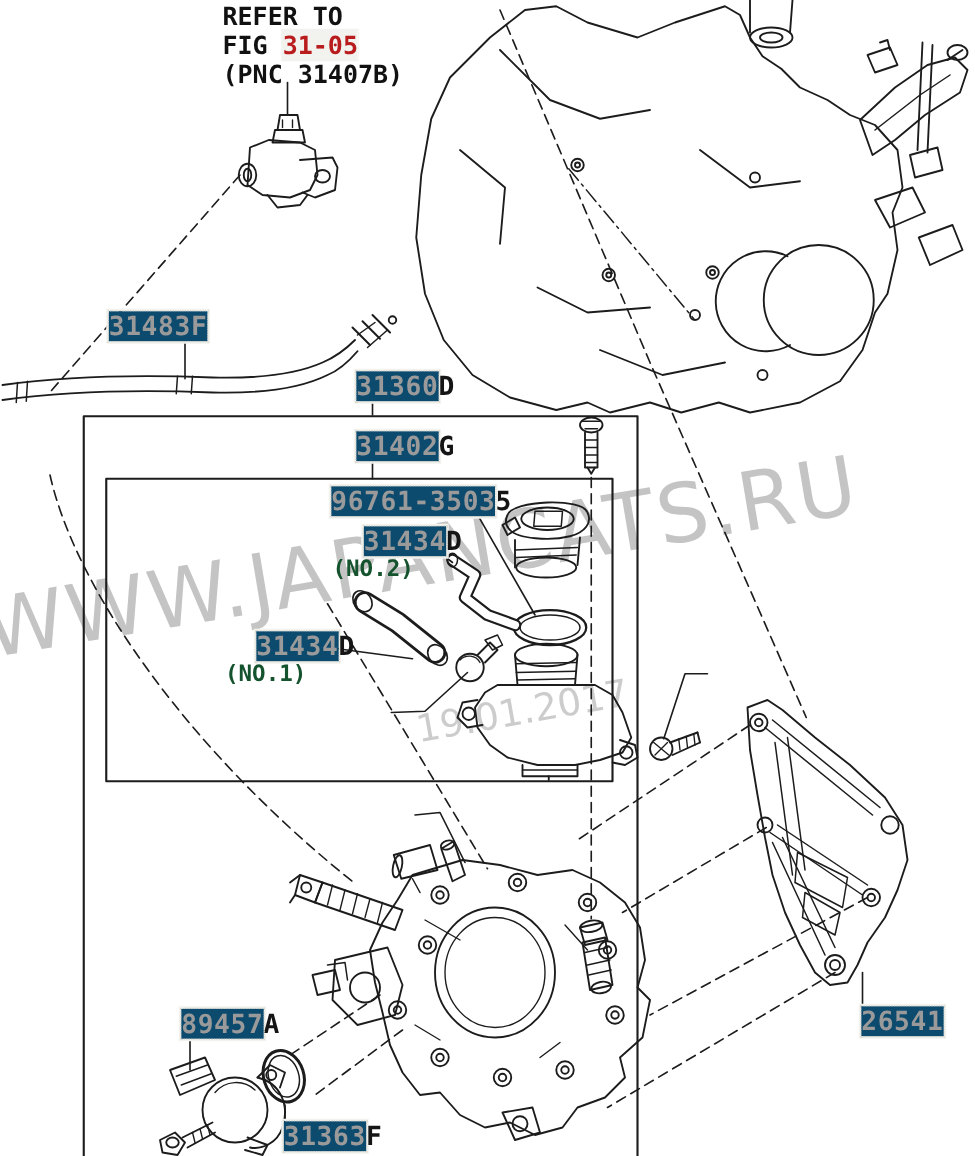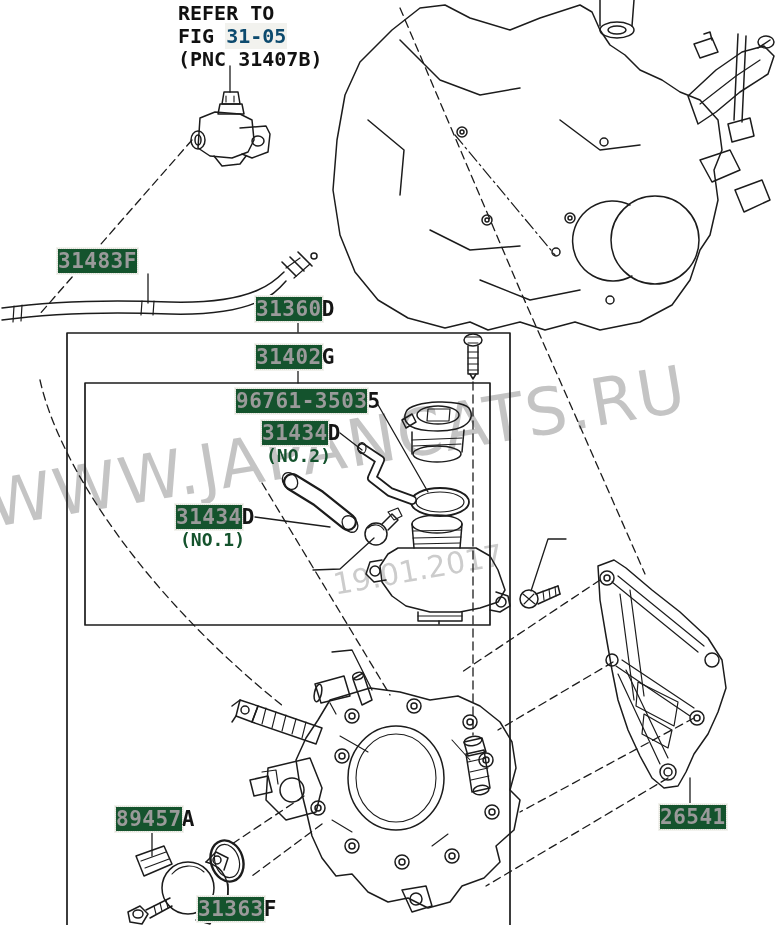--- a/index.html
+++ b/index.html
@@ -6,26 +6,26 @@
   #canvas{position:relative;width:780px;height:925px;background:#ffffff;overflow:hidden;
           font-family:"DejaVu Sans Mono",monospace;}
   #art{position:absolute;left:0;top:0;z-index:2;}
   .wm{position:absolute;z-index:1;white-space:nowrap;color:#8f8f8f;opacity:.52;
       font-family:"DejaVu Sans",sans-serif;pointer-events:none;}
   .wm-site{left:-18px;top:468px;width:830px;font-size:65px;letter-spacing:2px;
            transform:rotate(-9.5deg);transform-origin:left top;}
   .wm-date{left:332px;top:552px;font-size:30px;transform:rotate(-10deg);opacity:.45;}
   .lbl{position:absolute;z-index:3;font:bold 21px "DejaVu Sans Mono",monospace;
        color:#9a9a9a;letter-spacing:.5px;white-space:nowrap;line-height:22px;}
-  .lbl .hl{background:#14532d;box-shadow:0 0 0 2px #f2f2ee;outline:1px dotted #dddcd4;}
+  .lbl .hl{background:#0c4a6e;box-shadow:0 0 0 2px #f2f2ee;outline:1px dotted #dddcd4;margin-left:29px;}
   .lbl .tail{color:#151515;}
   .sub{position:absolute;z-index:3;font:bold 18px "DejaVu Sans Mono",monospace;color:#14532d;}
   .note{position:absolute;left:178px;top:2px;z-index:3;font:bold 20px "DejaVu Sans Mono",monospace;
         color:#111;line-height:23px;white-space:pre;}
-  .note .hl{color:#0c4a6e;background:#f2f2ee;box-shadow:0 0 0 1px #f2f2ee;}
+  .note .hl{color:#b91c1c;background:#f2f2ee;box-shadow:0 0 0 1px #f2f2ee;}
 </style>
 </head>
 <body>
 
 <div id="canvas">
 
   <div class="wm wm-site">WWW.JAPANCATS.RU</div>
   <div class="wm wm-date">19.01.2017</div>
 
   <svg id="art" width="780" height="925" viewBox="0 0 780 925">

